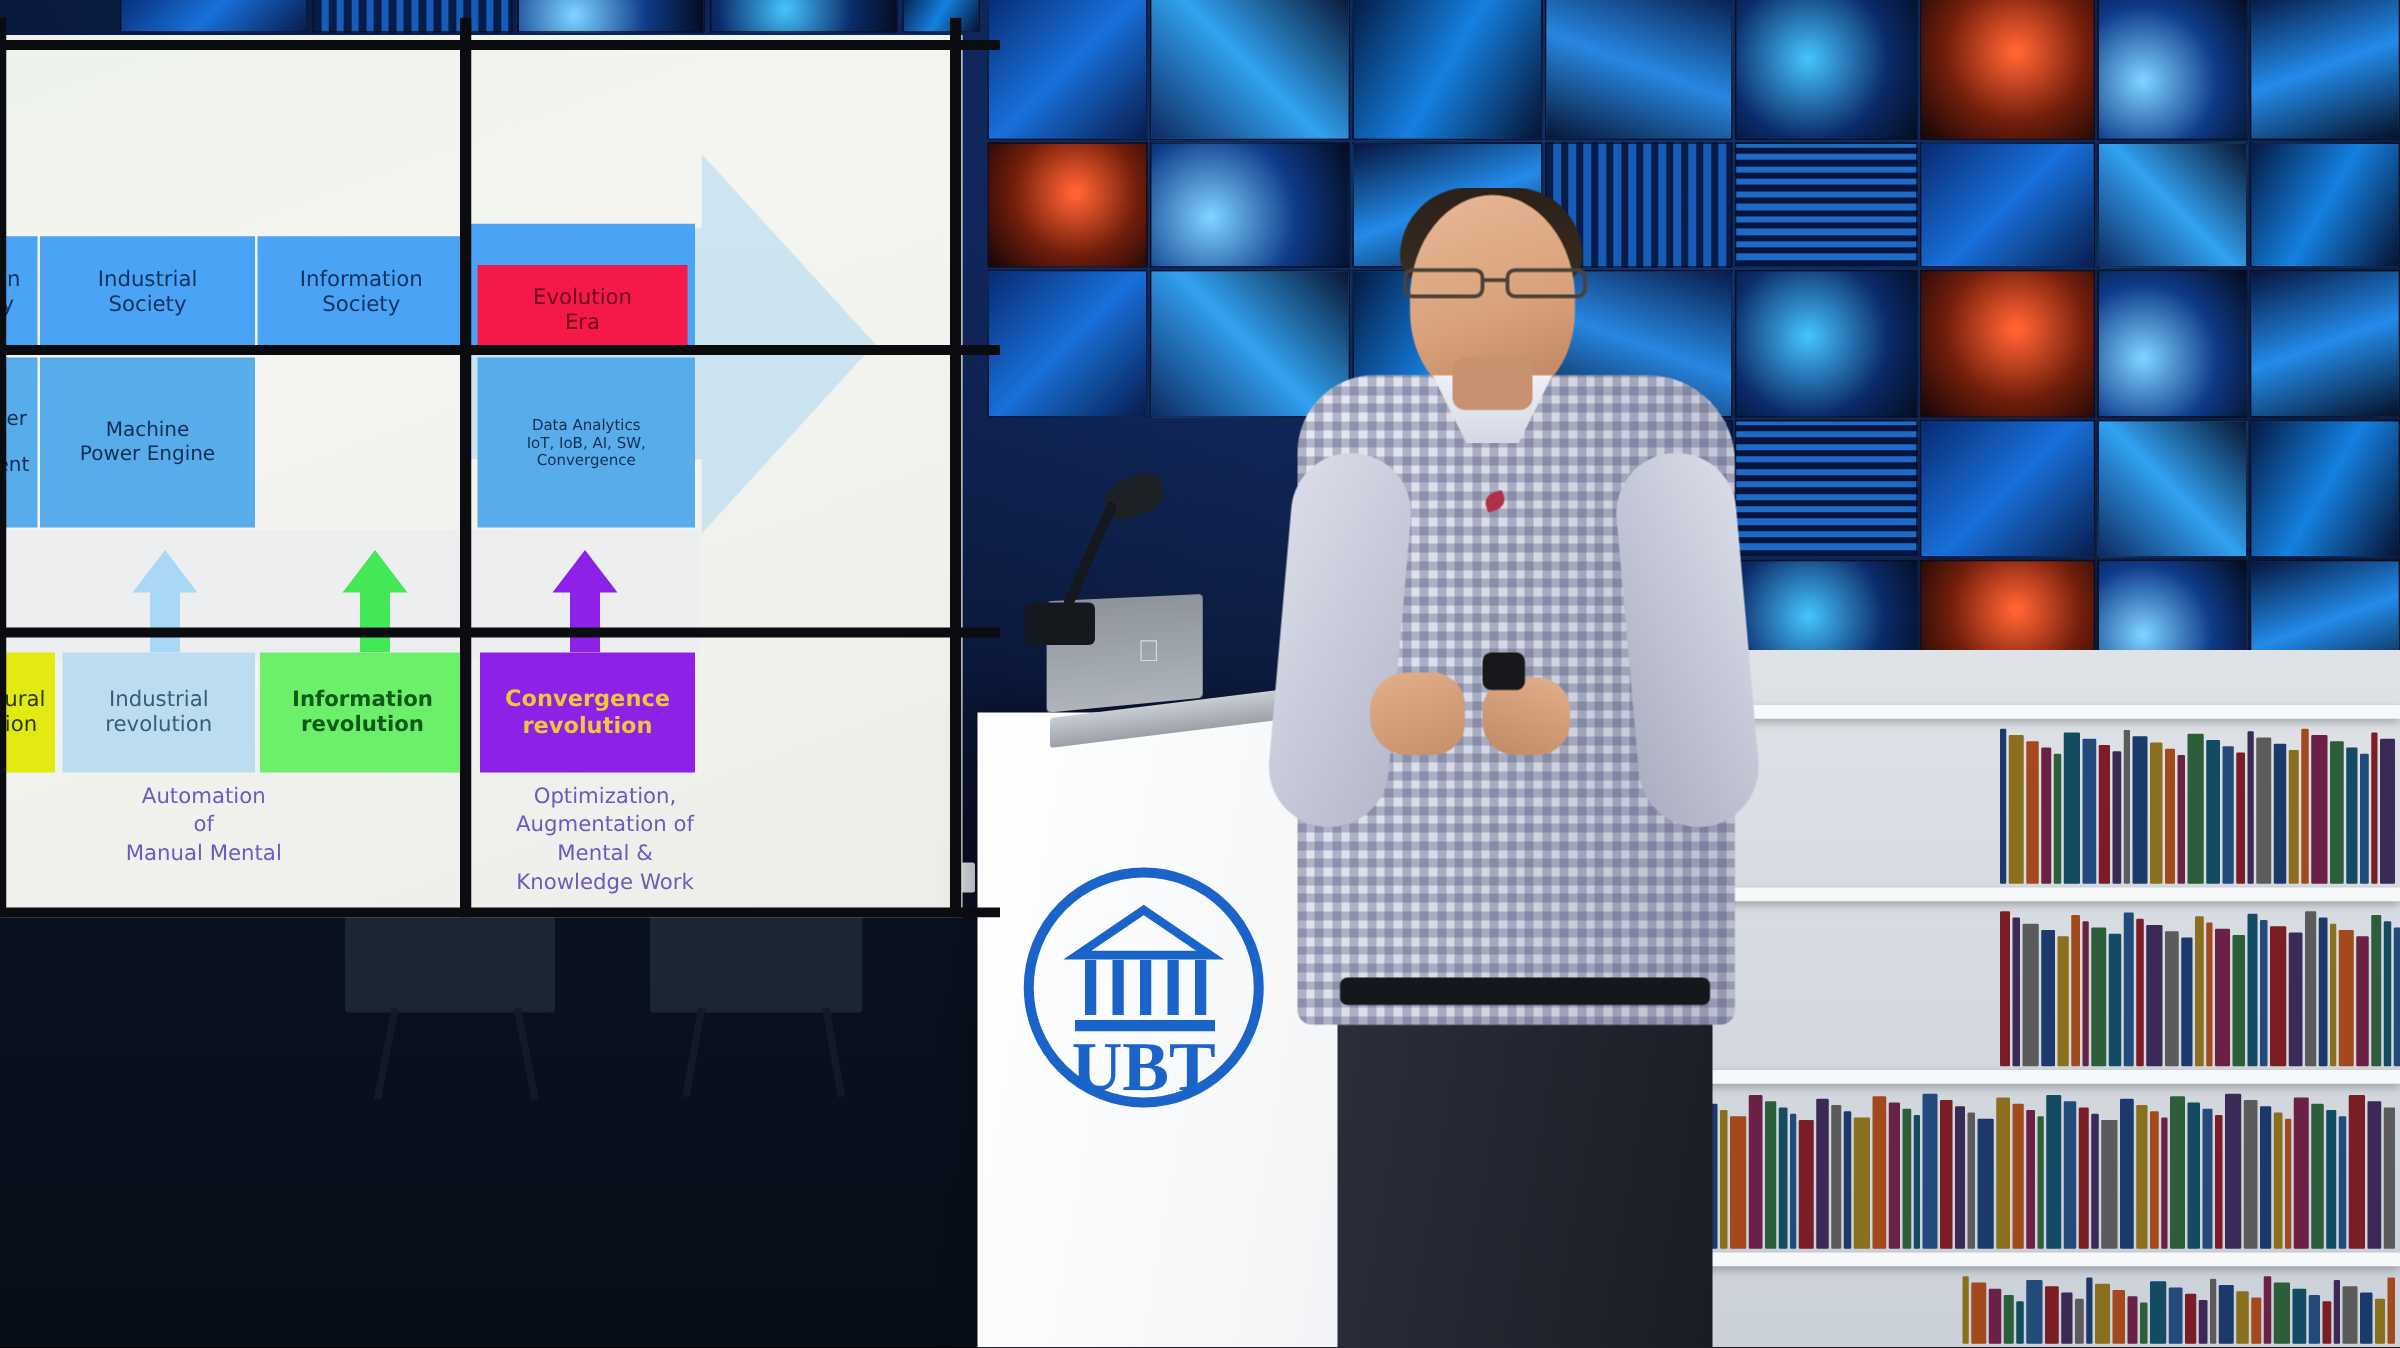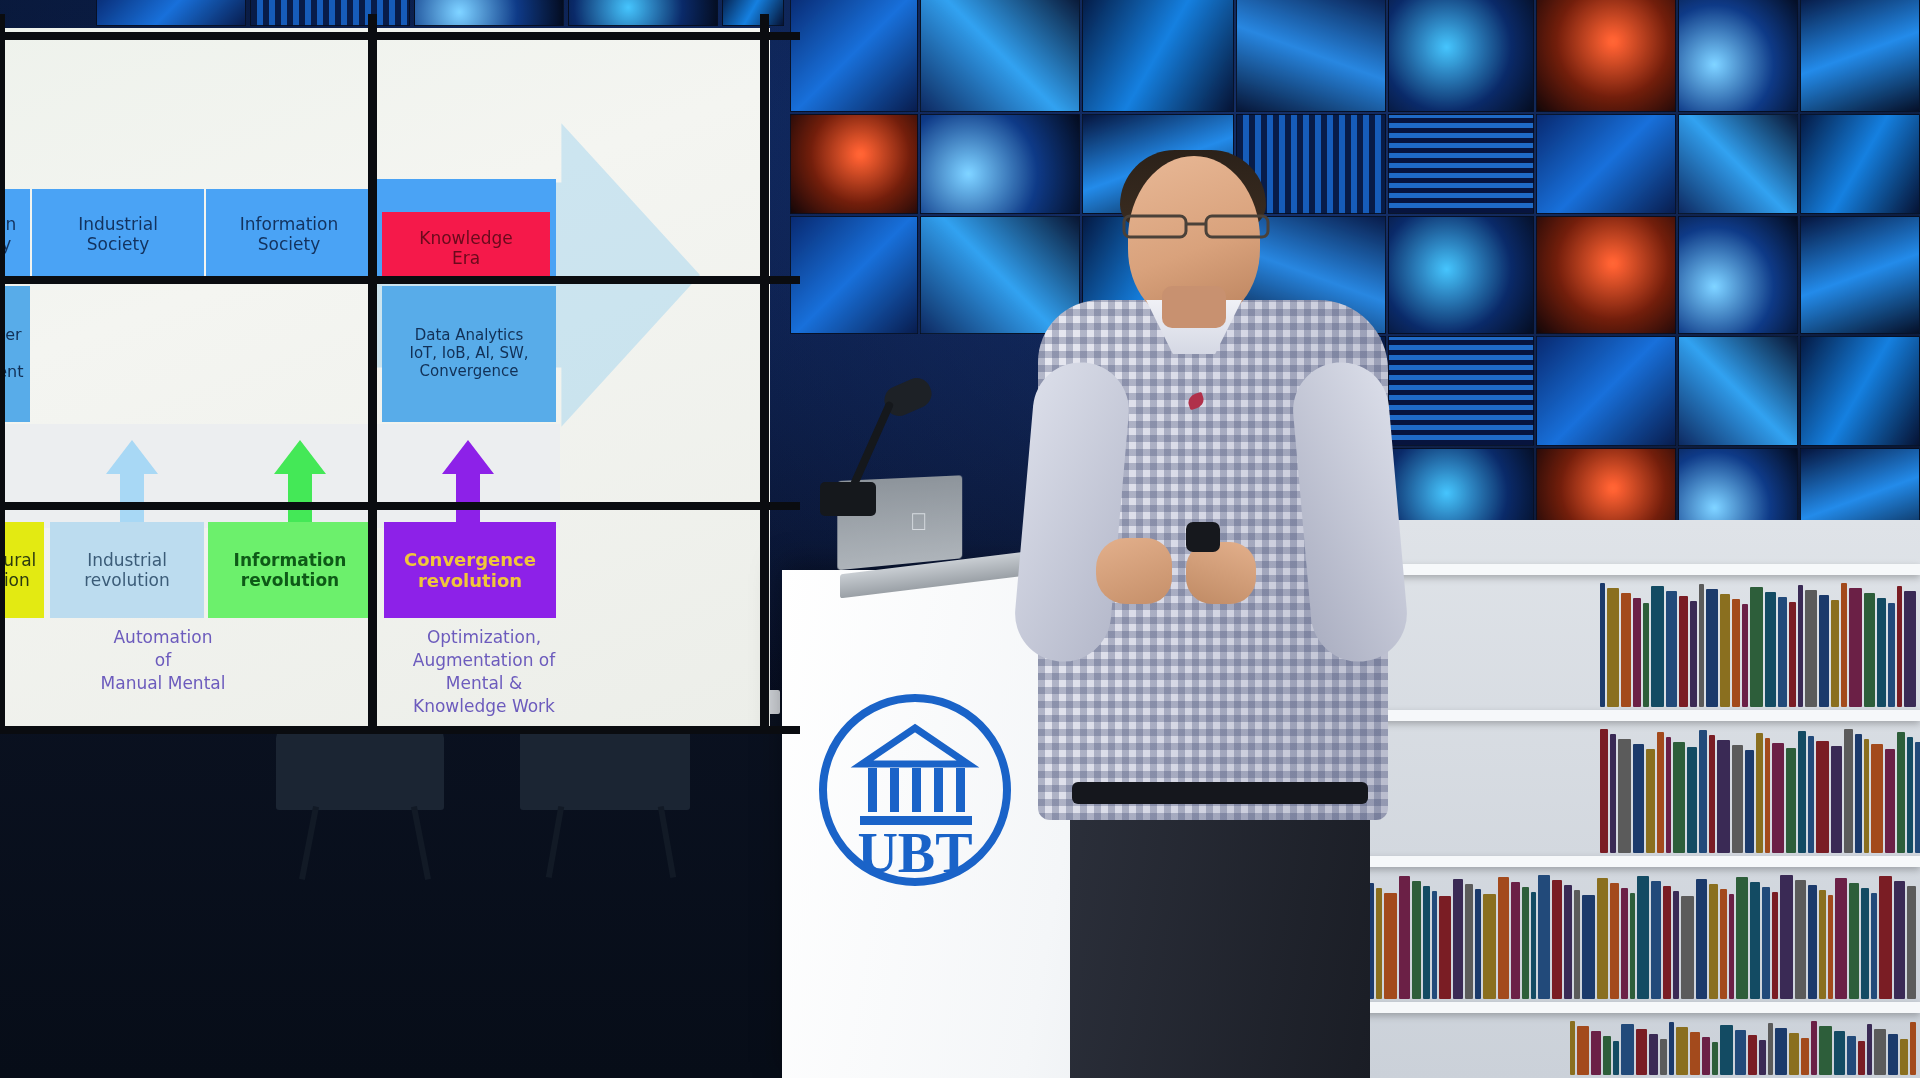--- a/index.html
+++ b/index.html
@@ -328,30 +328,34 @@
       <div class="cell c-blue" style="left:62px;top:175px;width:172px;height:90px;font-size:17px;">
         <span style="white-space:pre-line;">Industrial
 Society</span>
       </div>
       <div class="cell c-blue" style="left:236px;top:175px;width:166px;height:90px;font-size:17px;">
         <span style="white-space:pre-line;">Information
 Society</span>
       </div>
       <div class="cell c-blue" style="left:404px;top:165px;width:182px;height:100px;"></div>
       <div class="cell c-red" style="left:412px;top:198px;width:168px;height:72px;font-size:17px;">
-        <span style="white-space:pre-line;">Knowledge
+        <span style="white-space:pre-line;">Evolution
 Era</span>
       </div>
 
       <div class="cell c-blue2" style="left:-40px;top:272px;width:100px;height:136px;font-size:16px;">
         <span style="white-space:pre-line;">Manpower
 in
 Equipment</span>
       </div>
-      <div class="cell c-blue2" style="left:412px;top:272px;width:174px;height:136px;font-size:15px;">
+      <div class="cell c-blue2" style="left:62px;top:272px;width:172px;height:136px;font-size:16px;">
+        <span style="white-space:pre-line;">Machine
+Power Engine</span>
+      </div>
+      <div class="cell c-blue2" style="left:412px;top:272px;width:174px;height:136px;font-size:12px;">
         <span style="white-space:pre-line;">Data Analytics
 IoT, IoB, AI, SW,
 Convergence</span>
       </div>
 
       <div class="cell" style="left:-40px;top:410px;width:630px;height:104px;background:#eceef0;"></div>
 
       <svg class="arrow-up" style="left:134px;top:424px;width:56px;height:84px;" viewBox="0 0 56 84">
         <polygon points="28,2 54,36 40,36 40,84 16,84 16,36 2,36" fill="#a8d8f5"></polygon>
       </svg>

